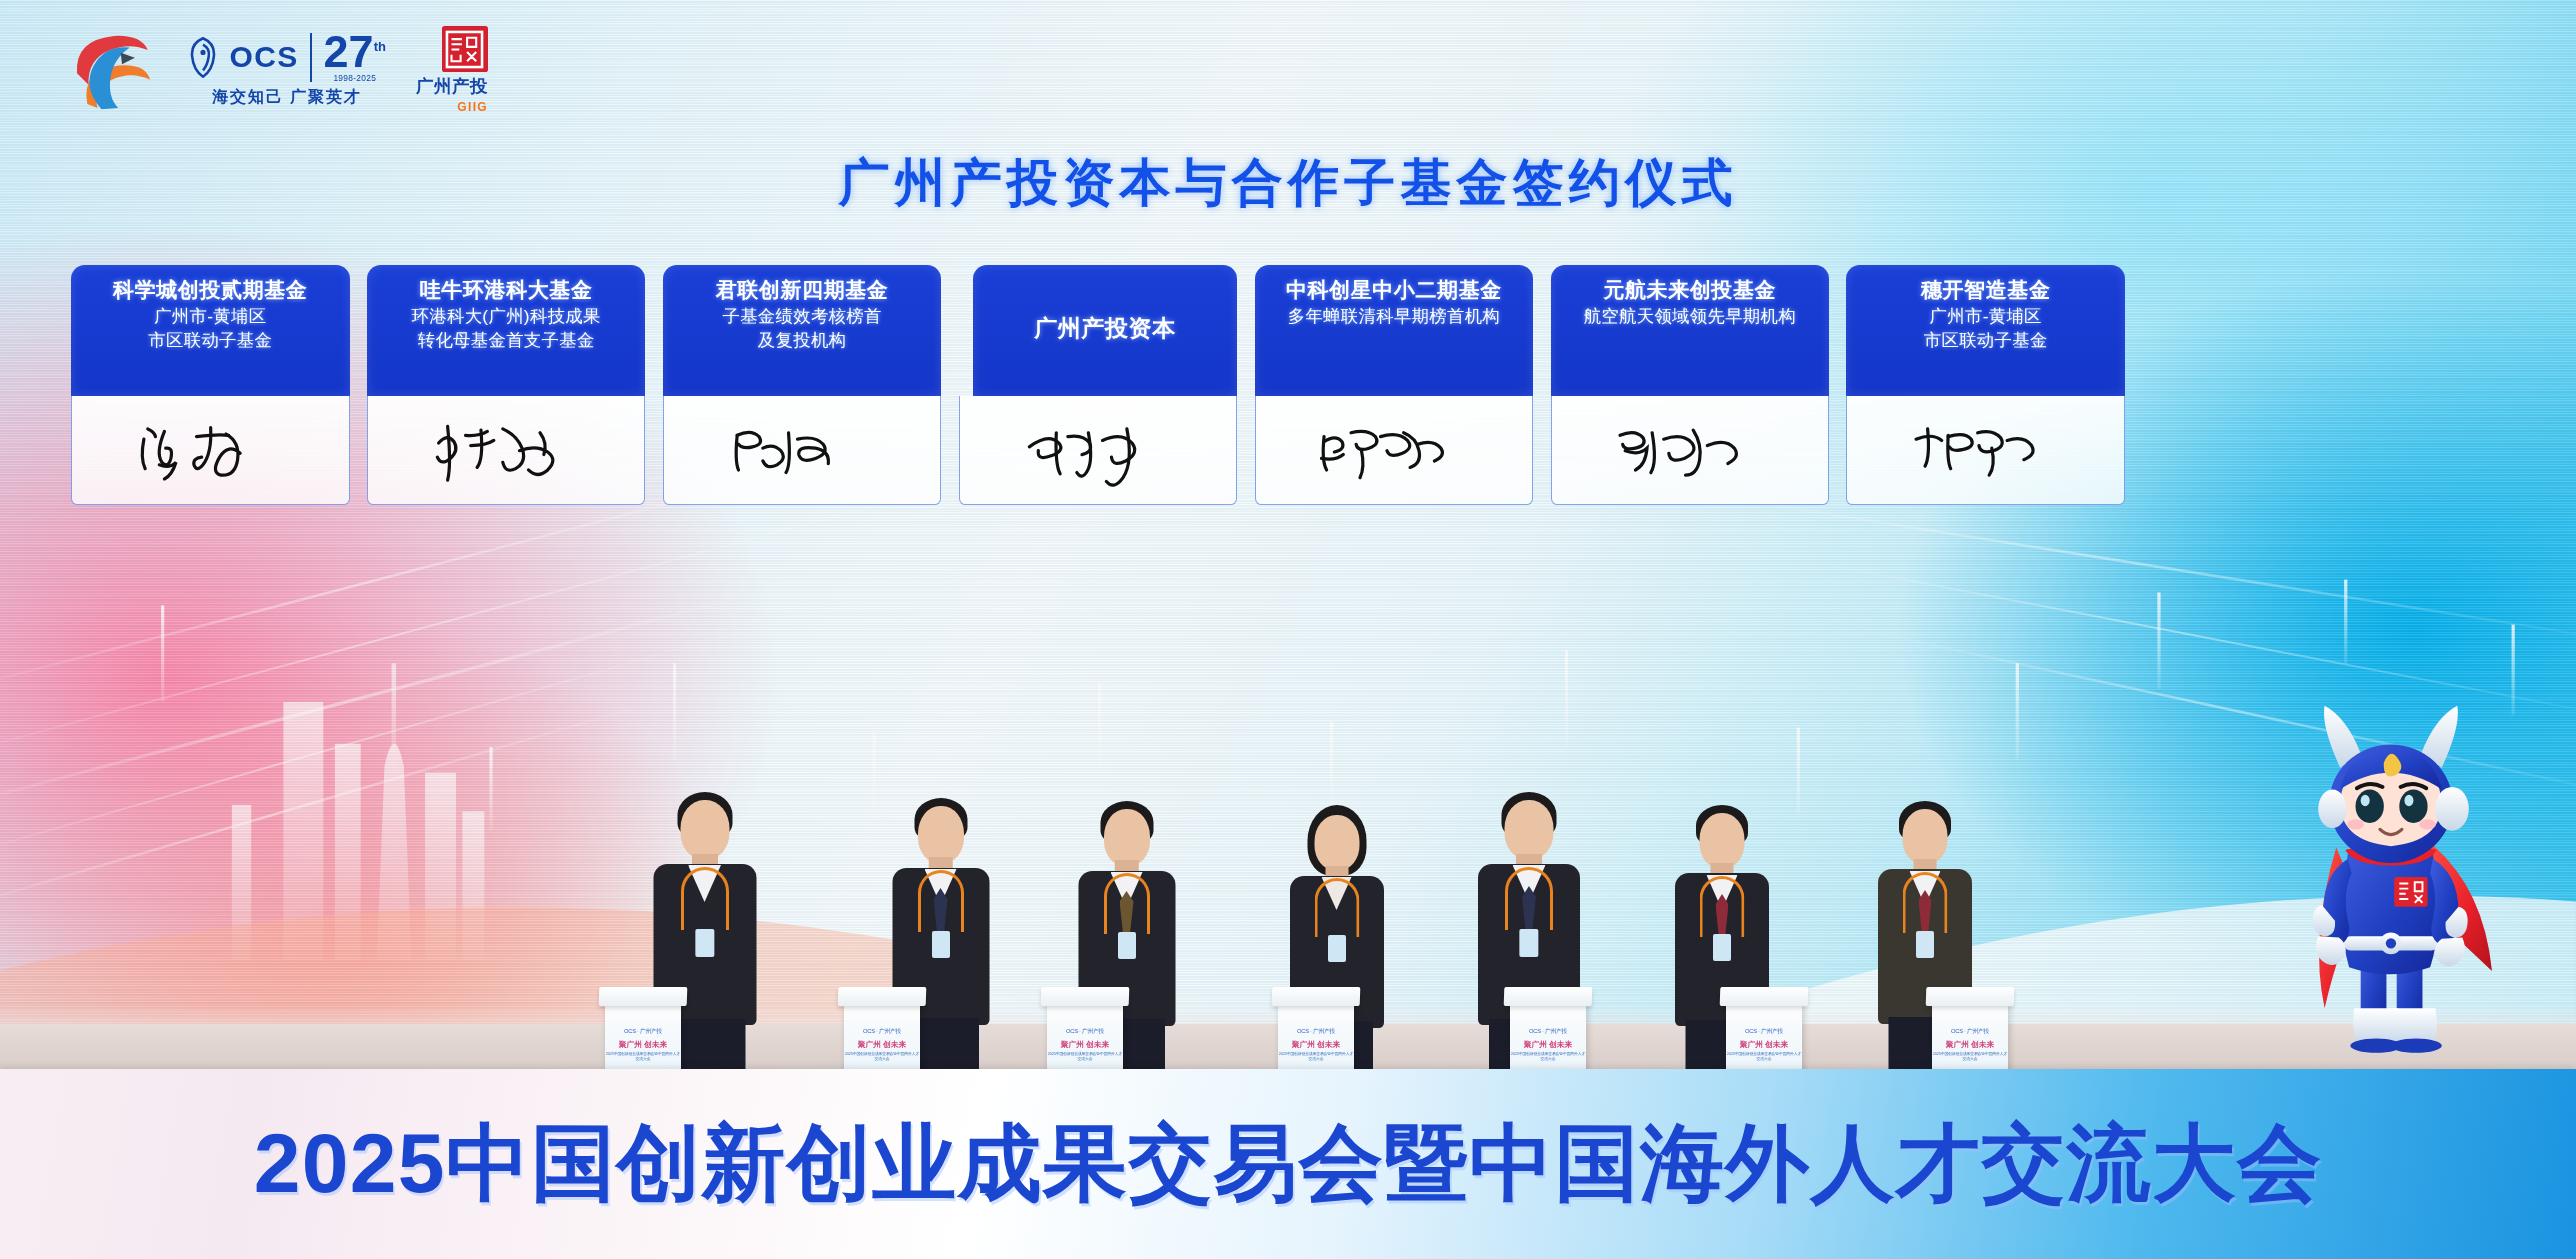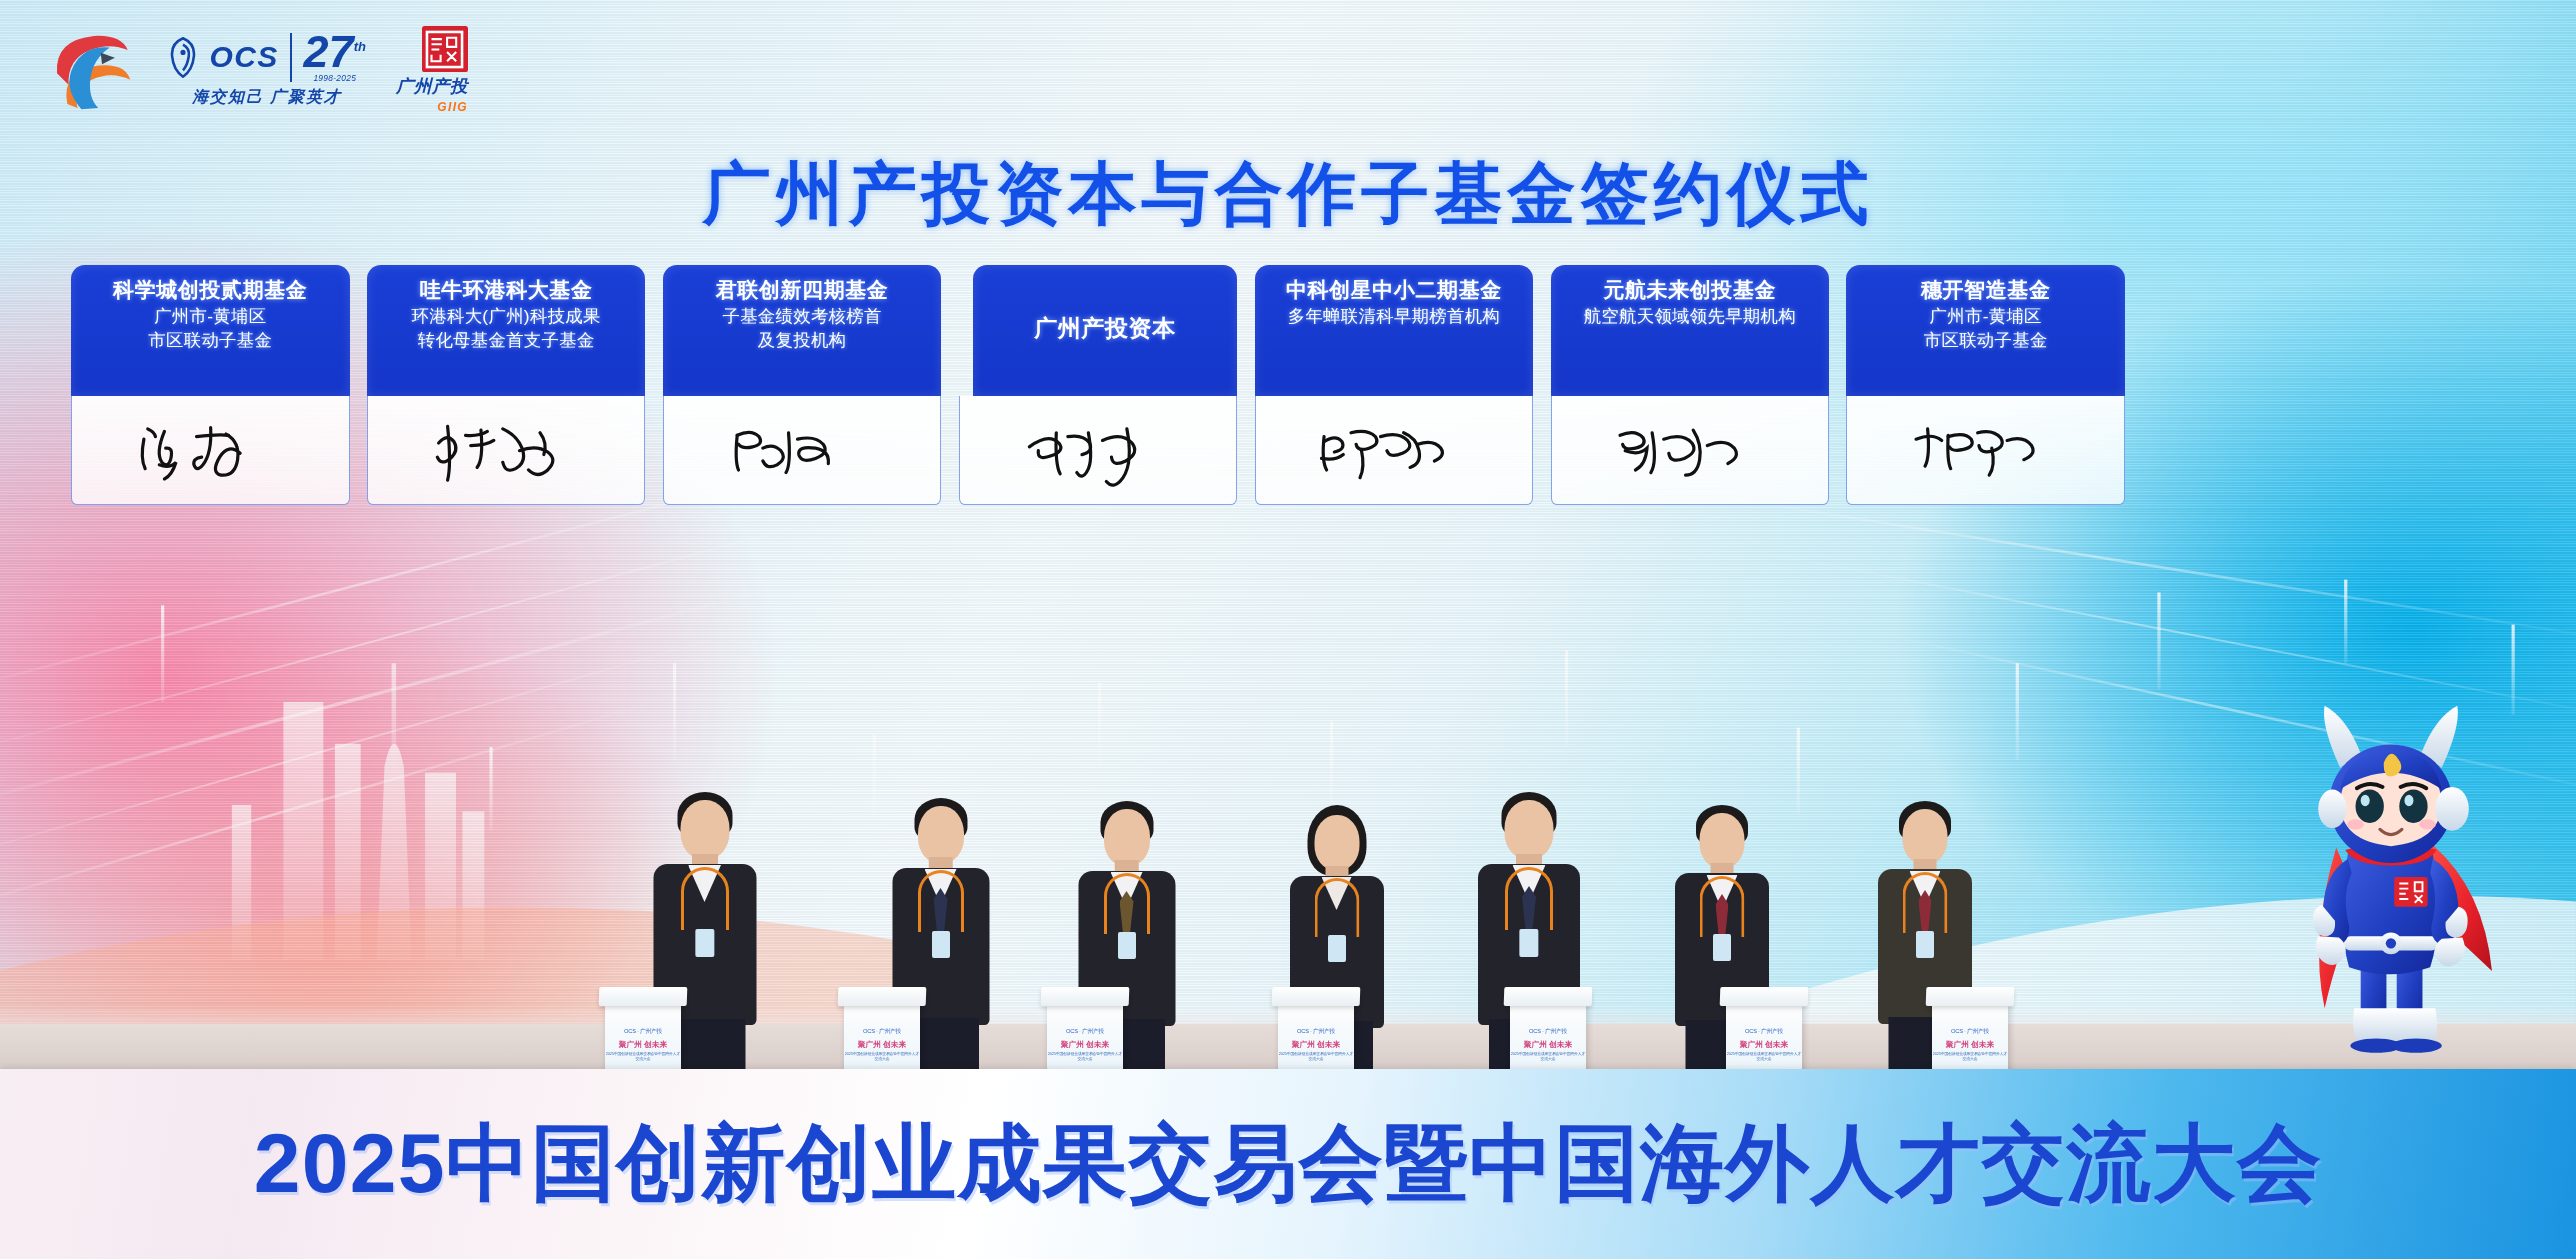--- a/index.html
+++ b/index.html
@@ -18,41 +18,41 @@
       radial-gradient(ellipse 773px 515px at 2157px 193px, rgba(120,225,255,.55) 0%, rgba(120,225,255,0) 70%),
       linear-gradient(115deg,#cfeefb 0%, #e7f7fd 22%, #f4fbfe 42%, #eaf8fd 58%, #bfeefb 75%, #7fdcf7 88%, #39c6ef 100%);
   }
   .led-scan{
     position:absolute; left:0; top:0; width:100%; height:100%;
     background:repeating-linear-gradient(180deg, rgba(255,255,255,.10) 0px, rgba(255,255,255,.10) 0.6px, rgba(0,0,0,.045) 1.3px, rgba(0,0,0,.045) 2.6px);
     pointer-events:none;
   }
 
   
-  .logobar{ position:absolute; left:48px; top:26px; display:flex; align-items:center; gap:30px;font-style:italic; }
+  .logobar{ position:absolute; left:68px; top:26px; display:flex; align-items:center; gap:30px; }
   .logo-swoosh{ position:relative; width:90px; height:84px; }
   .logo-ocs{ display:flex; flex-direction:column; align-items:center; }
   .ocs-row{ display:flex; align-items:center; gap:11.6px; }
   .ocs-mark{ font-size:30px; font-weight:bold; color:#1346a8; letter-spacing:1.3px; line-height:1; }
   .ocs-bird{ width:30px; height:41px; }
   .divider-v{ width:1.9px; height:49px; background:#1346a8; }
   .ocs-27{ position:relative; color:#1346a8; font-size:45px; font-weight:bold; line-height:.9; }
   .ocs-th{ font-size:13px; vertical-align:super; }
   .ocs-years{ font-size:8.4px; color:#1346a8; letter-spacing:0.3px;text-align:center; }
   .ocs-slogan{ font-size:16px; font-weight:bold; color:#1346a8; letter-spacing:1.9px; margin-top:3.9px; }
   .logo-giic{ display:flex; flex-direction:column; align-items:flex-end; gap:1.9px; }
   .giic-seal{ width:46px; height:46px; background:#d5202e; border-radius:2.6px; position:relative;
               display:flex; align-items:center; justify-content:center; }
   .giic-cn{ font-size:17.4px; font-weight:bold; color:#1346a8; letter-spacing:0.6px; }
   .giic-en{ font-size:12px; font-weight:bold; color:#f97316; letter-spacing:1.3px; }
 
   
   .headline{
     position:absolute; left:0; top:149px; width:2576px; text-align:center;
-    font-size:68px; font-weight:bold; letter-spacing:5.2px; color:#1350e8;
+    font-size:51px; font-weight:bold; letter-spacing:5.2px; color:#1350e8;
     text-shadow:0 0 7.7px rgba(60,140,255,.55), 1.3px 1.9px 0 rgba(255,255,255,.25);
   }
 
   
   .cards{ position:absolute; left:71px; top:265px; width:2054px; display:flex; gap:17.4px; }
   .card{ flex:1; display:flex; flex-direction:column; }
   .card-head{
     height:131px; background:linear-gradient(180deg,#1a3fd6 0%, #1436c9 100%);
     border-radius:14px 14px 0 0; color:#fff; padding:11.6px 6.4px 5.2px;
     display:flex; flex-direction:column; align-items:center; justify-content:flex-start;

